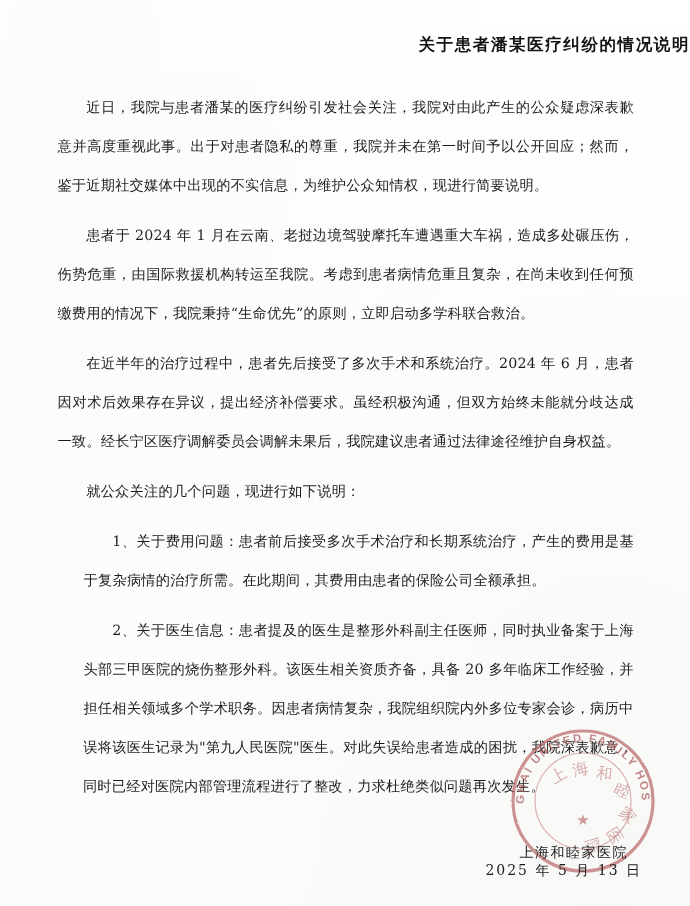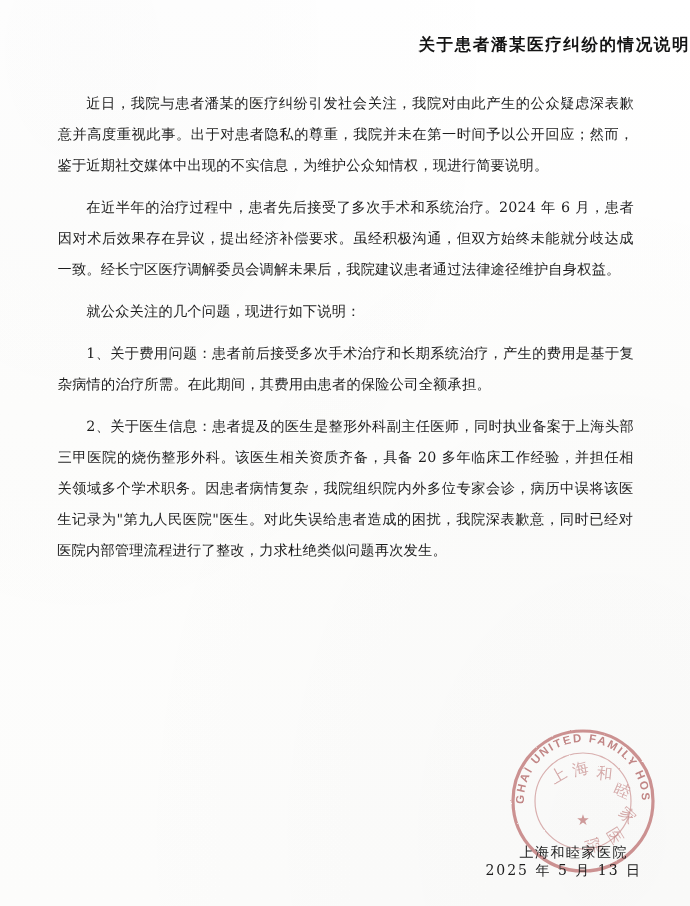--- a/index.html
+++ b/index.html
@@ -43,31 +43,32 @@
   .body-wrap {
     position: absolute;
     left: 58px;
     right: 56px;
     top: 88px;
   }
 
   p.para {
     margin: 0 0 11px 0;
     font-size: 14.2px;
-    line-height: 31px;
+    line-height: 39px;
     text-align: justify;
     text-justify: inter-character;
     text-indent: 2em;
     letter-spacing: 0.25px;
     color: #1c1c1c;
     font-family: "DejaVu Serif", "Liberation Serif", serif;
   }
 
   p.para.item {
     text-indent: 2em;
+    margin-left: 26px;
   }
 
   
   .body-wrap p.para {
     transform: skewX(-0.35deg);
     transform-origin: left top;
   }
 
   .sign-block {
     position: absolute;
@@ -109,20 +110,21 @@
 </style>
 </head>
 <body>
 
 <div id="page">
 
   <div class="doc-title">关于患者潘某医疗纠纷的情况说明</div>
 
   <div class="body-wrap">
     <p class="para">近日，我院与患者潘某的医疗纠纷引发社会关注，我院对由此产生的公众疑虑深表歉意并高度重视此事。出于对患者隐私的尊重，我院并未在第一时间予以公开回应；然而，鉴于近期社交媒体中出现的不实信息，为维护公众知情权，现进行简要说明。</p>
+    <p class="para">患者于 2024 年 1 月在云南、老挝边境驾驶摩托车遭遇重大车祸，造成多处碾压伤，伤势危重，由国际救援机构转运至我院。考虑到患者病情危重且复杂，在尚未收到任何预缴费用的情况下，我院秉持“生命优先”的原则，立即启动多学科联合救治。</p>
     <p class="para">在近半年的治疗过程中，患者先后接受了多次手术和系统治疗。2024 年 6 月，患者因对术后效果存在异议，提出经济补偿要求。虽经积极沟通，但双方始终未能就分歧达成一致。经长宁区医疗调解委员会调解未果后，我院建议患者通过法律途径维护自身权益。</p>
     <p class="para">就公众关注的几个问题，现进行如下说明：</p>
     <p class="para item">1、关于费用问题：患者前后接受多次手术治疗和长期系统治疗，产生的费用是基于复杂病情的治疗所需。在此期间，其费用由患者的保险公司全额承担。</p>
     <p class="para item">2、关于医生信息：患者提及的医生是整形外科副主任医师，同时执业备案于上海头部三甲医院的烧伤整形外科。该医生相关资质齐备，具备 20 多年临床工作经验，并担任相关领域多个学术职务。因患者病情复杂，我院组织院内外多位专家会诊，病历中误将该医生记录为"第九人民医院"医生。对此失误给患者造成的困扰，我院深表歉意，同时已经对医院内部管理流程进行了整改，力求杜绝类似问题再次发生。</p>
   </div>
 
   <div class="seal">
     <svg viewBox="0 0 150 150" xmlns="http://www.w3.org/2000/svg">
       <defs>
         <path id="sealArcTop" d="M 75,75 m -59,0 a 59,59 0 1,1 118,0" fill="none"></path>

